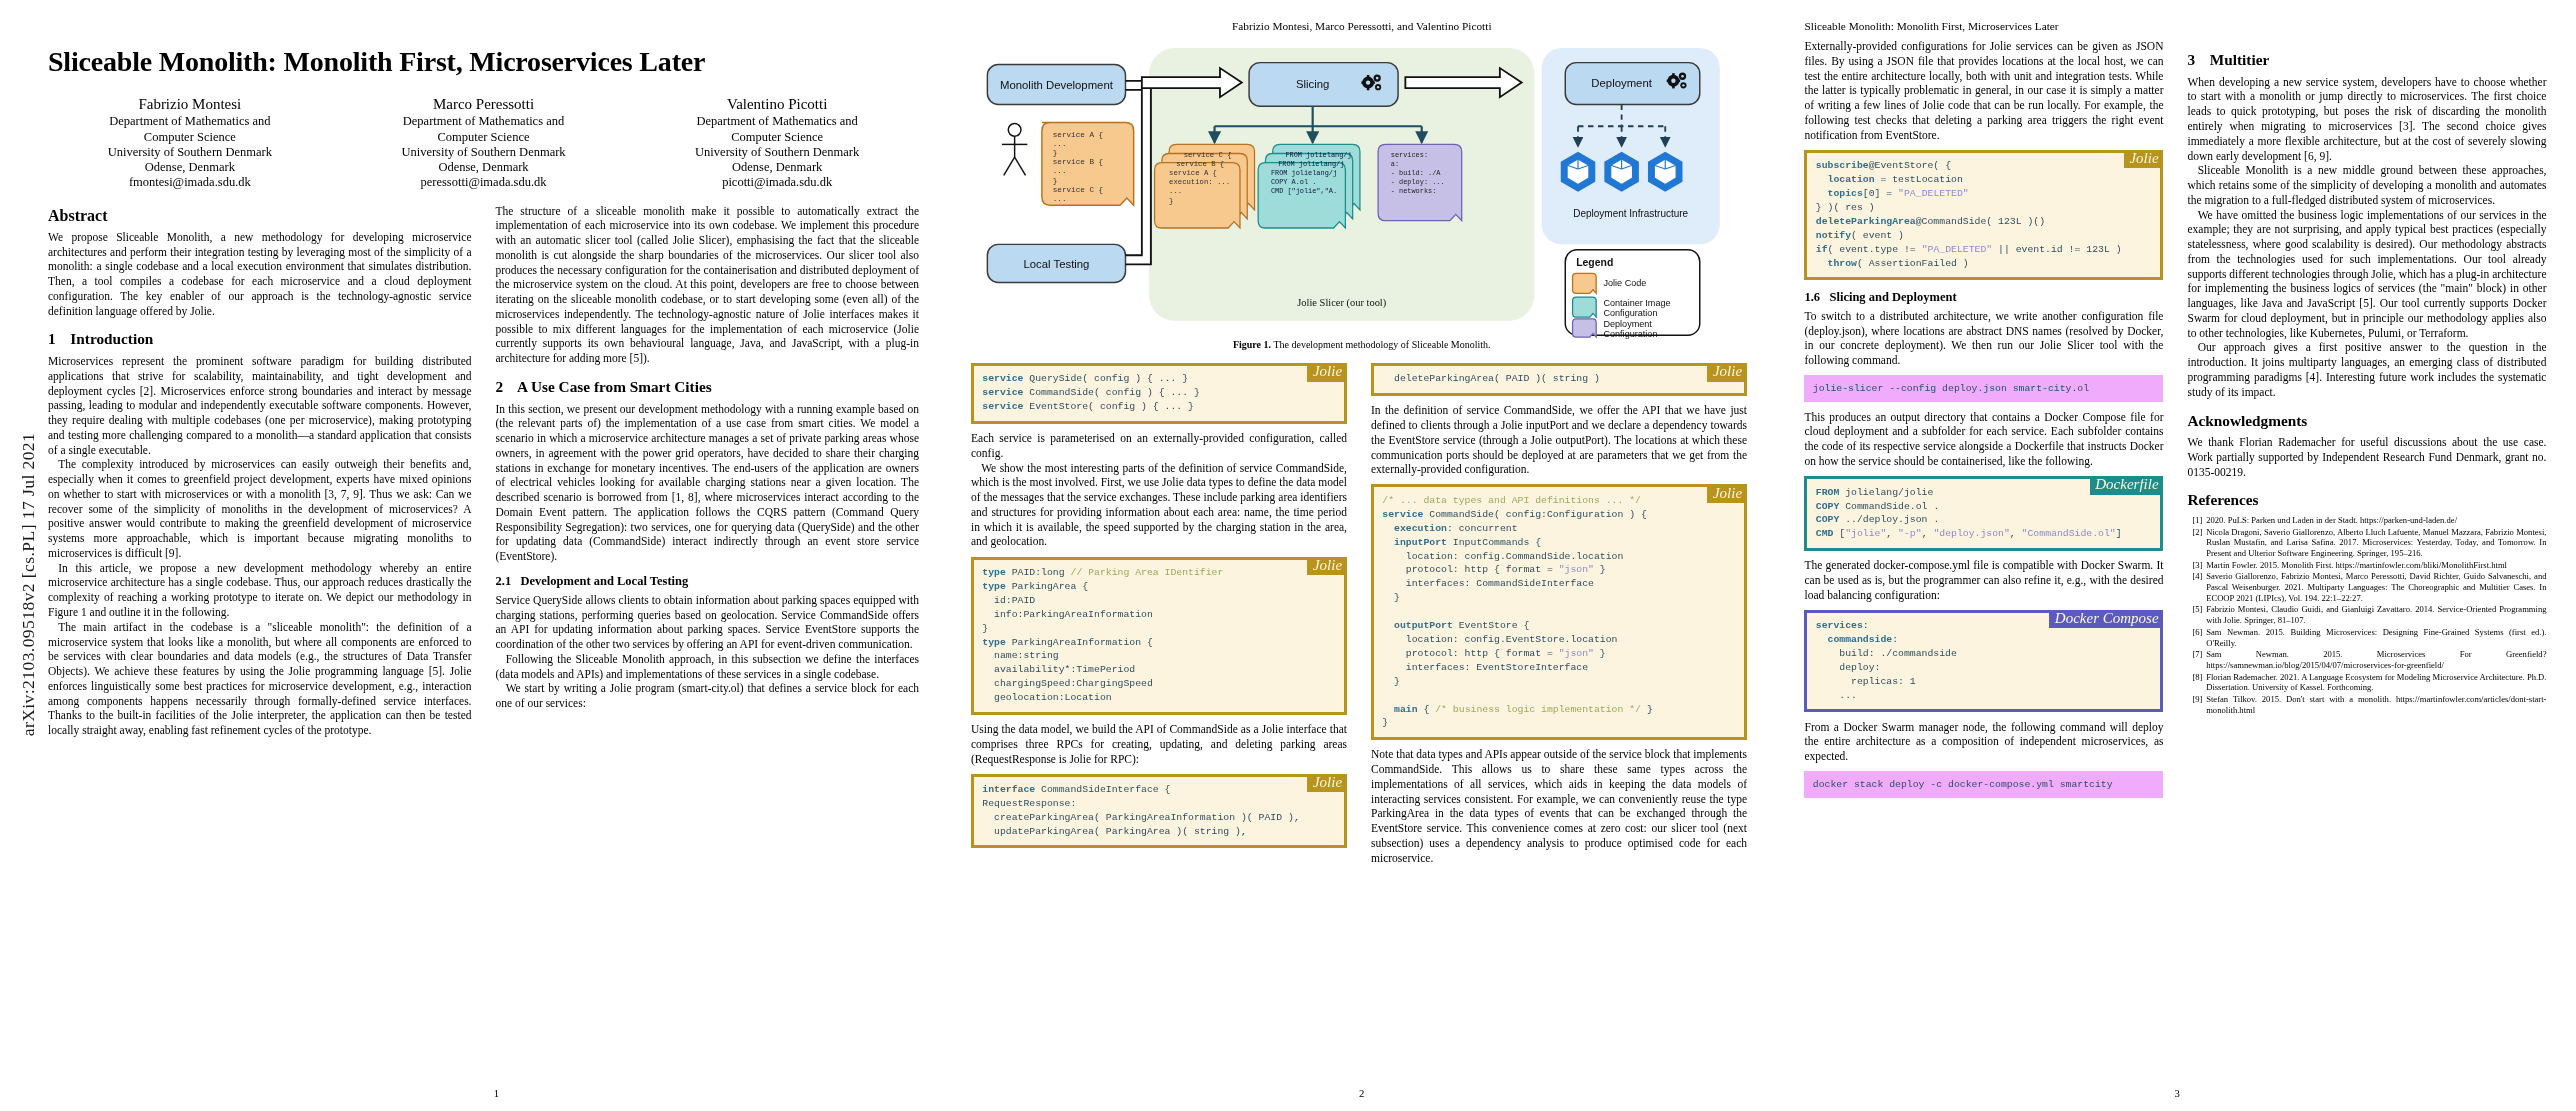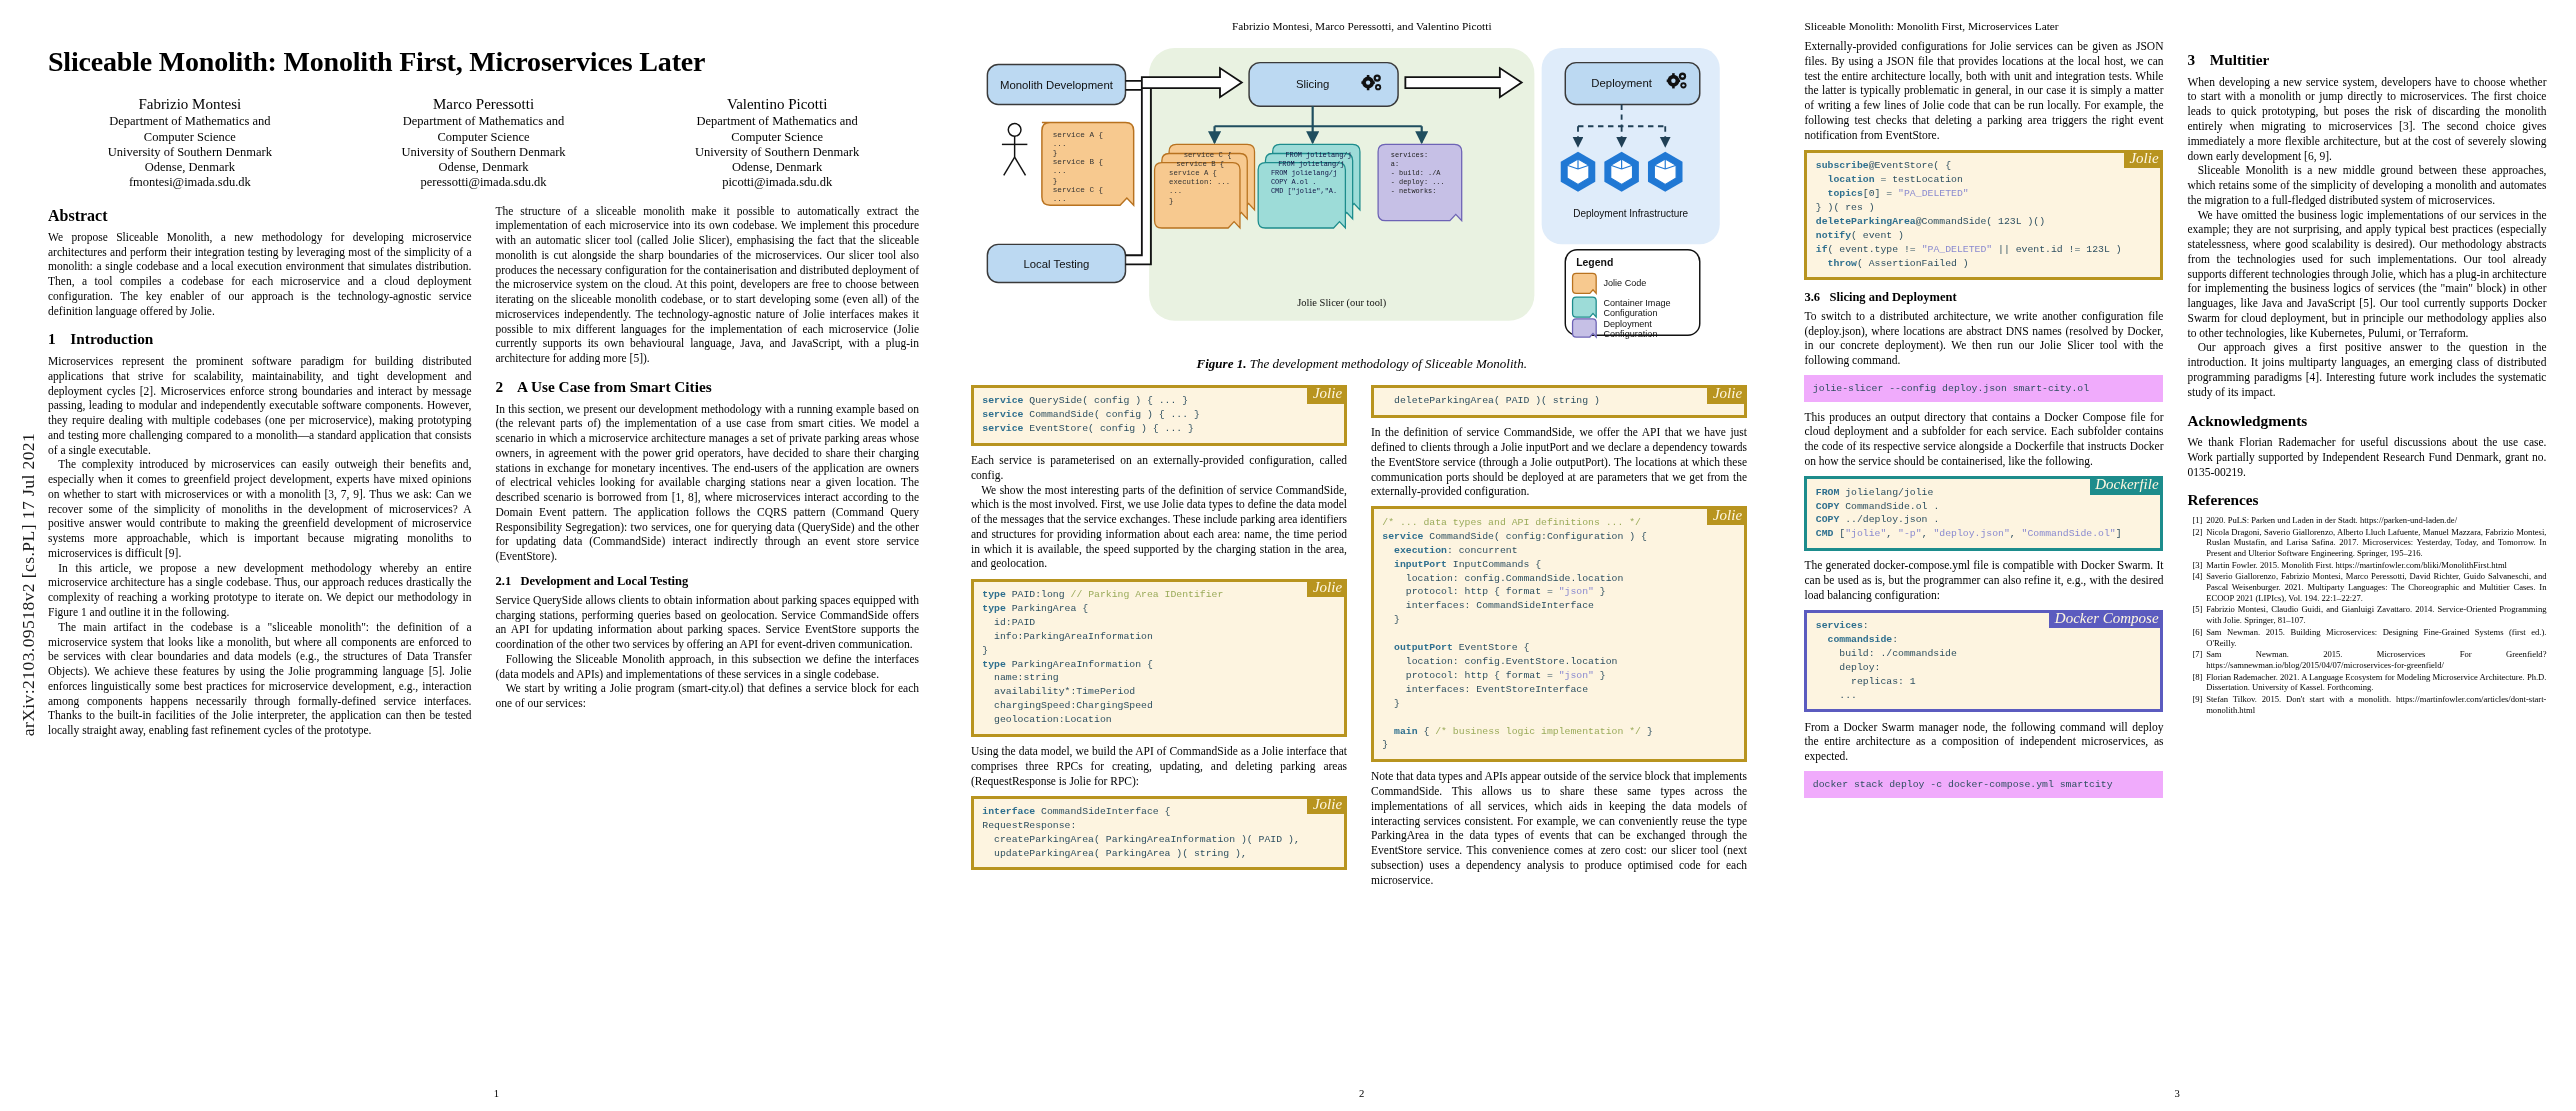--- a/index.html
+++ b/index.html
@@ -125,21 +125,21 @@
   }
   .listing.docker .lang-tag { background: #1d8c8c; }
   .listing.compose .lang-tag { background: #5b5bbf; }
   .kw  { color: #2e6f8e; font-weight: bold; }
   .cmt { color: #9aab5a; }
   .str { color: #8a8ad0; }
 
   
   .figure { margin: 1.9px 0 5.6px 0; }
   .figcap {
-    text-align: center; font-size: 13px; margin-top: 17px; font-style: italic;
+    text-align: center; font-size: 10px; margin-top: 0;
   }
   .figcap b { font-weight: bold; }
 
   svg.diagram { display: block; width: 100%; height: auto; }
 </style>
 </head>
 <body>
 
 <div class="pages">
 
@@ -476,21 +476,21 @@
         <div class="listing"><span class="lang-tag">Jolie</span><span><span class="kw">subscribe</span>@EventStore( {
   <span class="kw">location</span> = testLocation
   <span class="kw">topics</span>[0] = <span class="str">"PA_DELETED"</span>
 } )( res )
 <span class="kw">deleteParkingArea</span>@CommandSide( 123L )()
 <span class="kw">notify</span>( event )
 <span class="kw">if</span>( event.type != <span class="str">"PA_DELETED"</span> || event.id != 123L )
   <span class="kw">throw</span>( AssertionFailed )</span></div>
 
         <h3 class="subsec">
-          <span>3.6</span>
+          <span>1.6</span>
           &nbsp;&nbsp;<span>Slicing and Deployment</span>
         </h3>
         <p class="body noind">To switch to a distributed architecture, we write another configuration file (deploy.json), where locations are abstract DNS names (resolved by Docker, in our concrete deployment). We then run our Jolie Slicer tool with the following command.</p>
 
         <div class="listing shell"><span>jolie-slicer --config deploy.json smart-city.ol</span></div>
 
         <p class="body noind">This produces an output directory that contains a Docker Compose file for cloud deployment and a subfolder for each service. Each subfolder contains the code of its respective service alongside a Dockerfile that instructs Docker on how the service should be containerised, like the following.</p>
 
         <div class="listing docker"><span class="lang-tag">Dockerfile</span><span><span class="kw">FROM</span> jolielang/jolie
 <span class="kw">COPY</span> CommandSide.ol .

